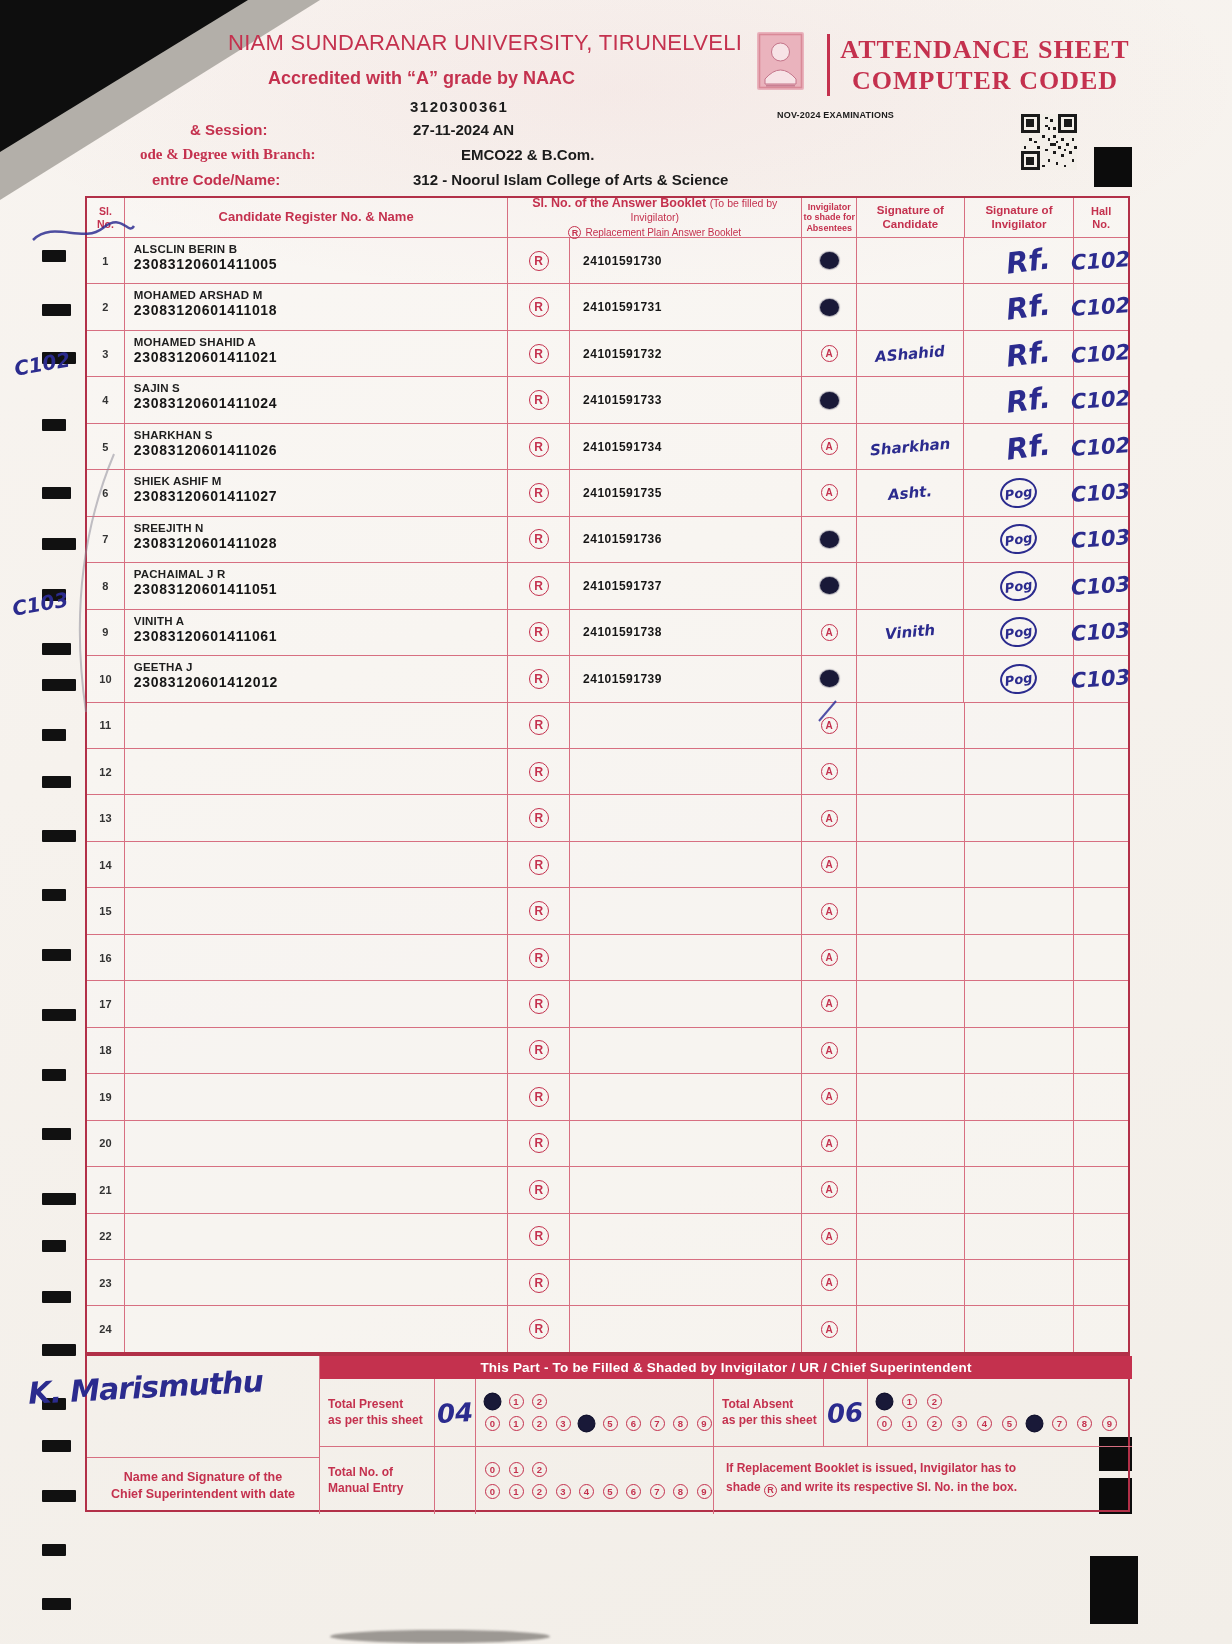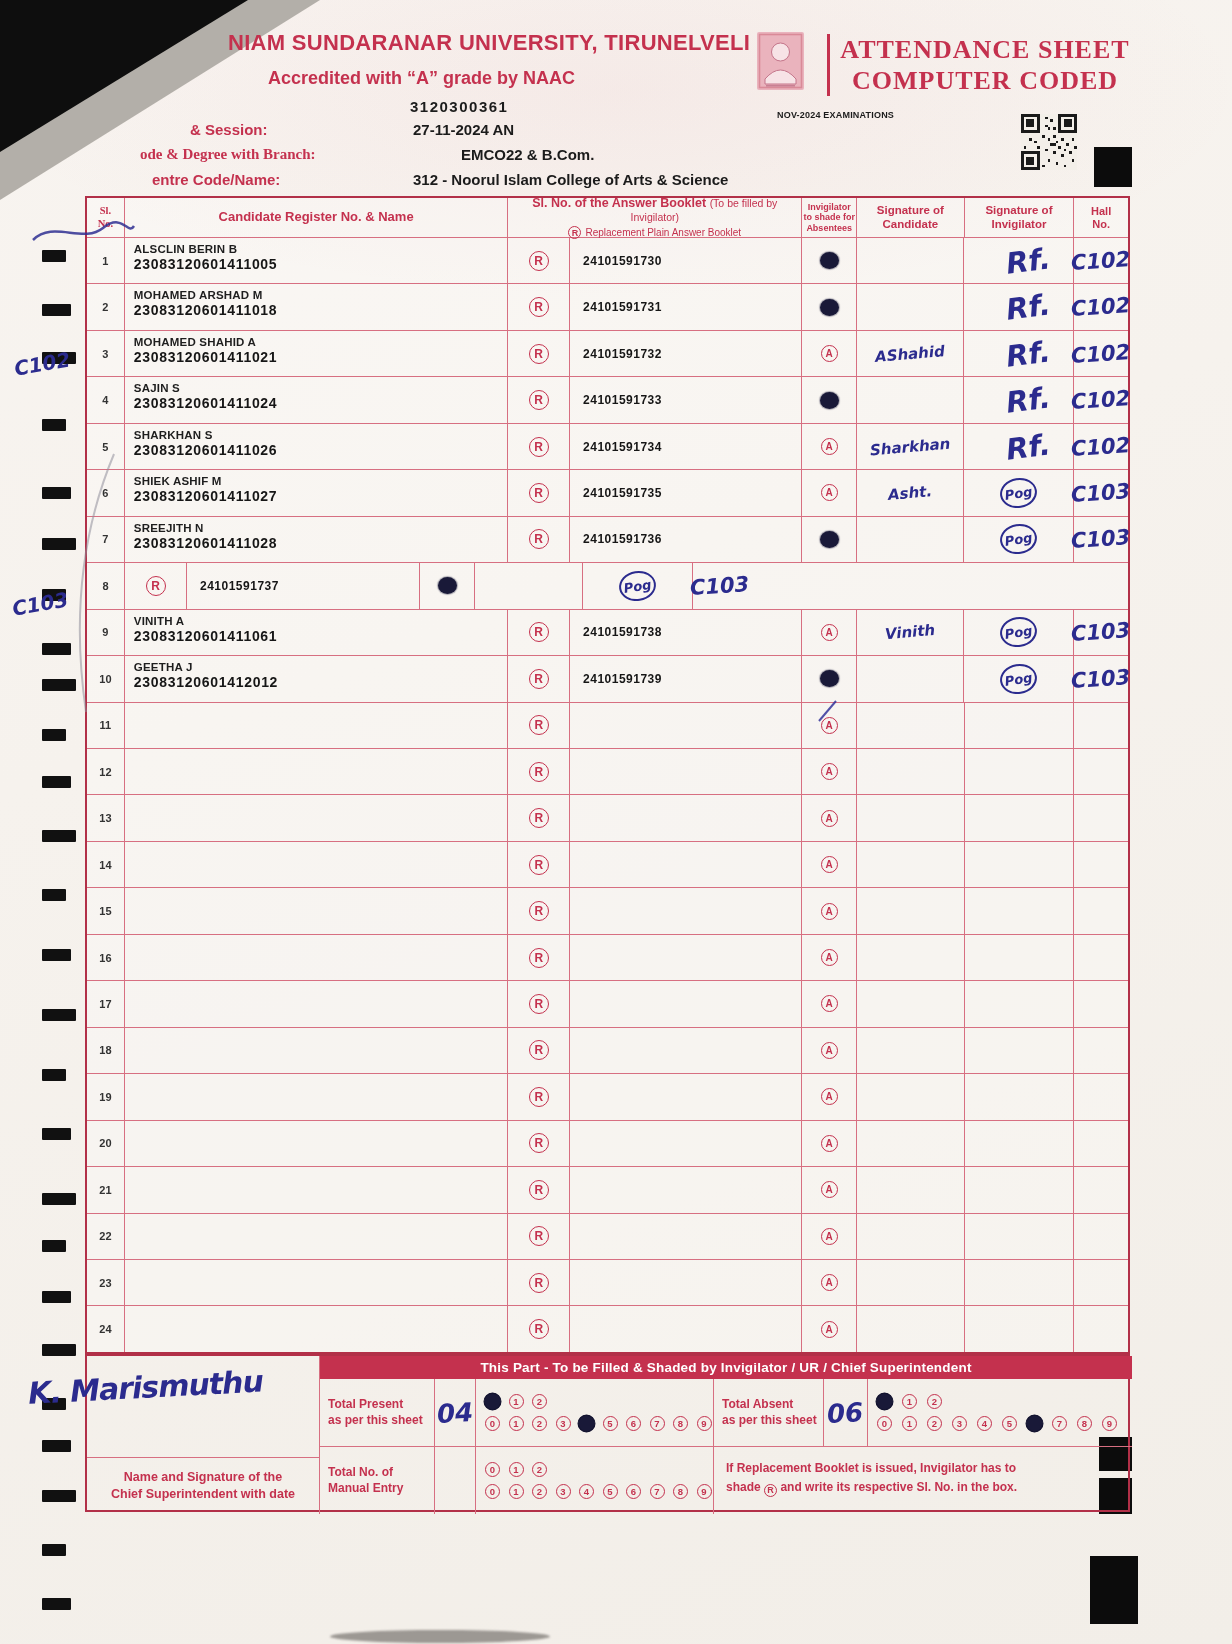--- a/index.html
+++ b/index.html
@@ -14,38 +14,38 @@
   .hand{font-family:"DejaVu Sans",sans-serif;font-style:italic;color:var(--ink-blue,#2b2b8e);}
 
   
   .corner-gray{position:absolute;left:0;top:0;width:320px;height:200px;background:#b3afa9;clip-path:polygon(0 0,100% 0,0 100%);}
   .corner-black{position:absolute;left:0;top:0;width:248px;height:152px;background:#0e0e0e;clip-path:polygon(0 0,100% 0,0 100%);}
   .lmark{position:absolute;left:42px;height:12px;background:#111;border-radius:1px;}
   .rblock{position:absolute;background:#0c0c0c;}
   .bottom-smudge{position:absolute;left:330px;top:1630px;width:220px;height:13px;background:rgba(70,66,62,.5);border-radius:50%;filter:blur(1px);}
 
   
-  .uni-title{left:228px;top:30px;font-size:22px;font-weight:bold;letter-spacing:.3px;white-space:nowrap;}
+  .uni-title{left:228px;top:30px;font-size:22px;font-weight:normal;letter-spacing:.3px;white-space:nowrap;}
   .accreditation{left:268px;top:68px;font-size:18px;font-weight:bold;}
   .serial{left:410px;top:98px;font-size:15px;font-weight:bold;color:#1c1c1c;letter-spacing:1.5px;}
   .hdr-divider{left:827px;top:34px;width:3px;height:62px;background:var(--print-red,#c4314e);}
   .sheet-title{left:836px;top:35px;width:298px;text-align:center;font-family:"Liberation Serif",serif;font-weight:bold;font-size:26px;line-height:1.18;letter-spacing:1px;}
   .exam-label{left:777px;top:110px;font-size:9px;font-weight:bold;color:#1b1b1b;letter-spacing:.2px;}
   .f-label{font-size:15px;font-weight:bold;white-space:nowrap;}
   .f-value{font-size:15px;font-weight:bold;color:#1b1b1b;white-space:nowrap;}
 
   
   .table{left:85px;top:196px;width:1045px;height:1158px;border:2px solid #b23048;background:rgba(255,255,255,.25);}
   .thead{display:flex;height:40px;border-bottom:1.4px solid var(--grid-pink,#d76f81);}
   .th{display:flex;flex-direction:column;align-items:center;justify-content:center;text-align:center;font-weight:bold;color:var(--print-red,#c4314e);border-right:1px solid var(--grid-pink,#d76f81);white-space:pre-line;line-height:1.15;}
   .th:last-child{border-right:none;}
   .c-sl{width:38px;} .c-cand{width:385px;} .c-r{width:62px;} .c-book{width:233px;}
   .c-abs{width:55px;} .c-sigc{width:108px;} .c-sigi{width:110px;} .c-hall{width:54px;}
   .c-bookhdr{width:295px;}
-  .th.c-sl{font-size:10.5px;font-family:Liberation Serif, serif;} .th.c-cand{font-size:13px;} .th.c-abs{font-size:9px;}
+  .th.c-sl{font-size:10.5px;} .th.c-cand{font-size:13px;} .th.c-abs{font-size:9px;}
   .th.c-sigc,.th.c-sigi{font-size:11.5px;} .th.c-hall{font-size:11px;}
   .bh1{font-size:12.5px;} .bh1 .bh-paren{font-weight:normal;font-size:10.5px;}
   .bh2{font-size:10px;font-weight:normal;margin-top:2px;display:flex;align-items:center;gap:4px;}
   .tbody{position:absolute;left:0;right:0;top:40px;bottom:0;display:flex;flex-direction:column;}
   .trow{flex:1;display:flex;border-bottom:1px solid var(--grid-pink,#d76f81);}
   .trow:last-child{border-bottom:none;}
   .td{border-right:1px solid var(--grid-pink,#d76f81);position:relative;display:flex;align-items:center;justify-content:center;overflow:visible;}
   .td:last-child{border-right:none;}
   .td.c-sl{font-size:11px;color:#333;font-weight:bold;}
   .td.c-cand{flex-direction:column;align-items:flex-start;justify-content:flex-start;padding:5px 0 0 9px;}
@@ -369,20 +369,24 @@
     <div class="td c-sigc"></div>
     <div class="td c-sigi">
             <span class="hand sig-round">Pog</span>
           </div>
     <div class="td c-hall">
             <span class="hand hall-no">C103</span>
           </div>
         </div>
         <div class="trow">
     <div class="td c-sl">8</div>
+    <div class="td c-cand">
+      <div class="cname">PACHAIMAL J R</div>
+      <div class="creg">23083120601411051</div>
+    </div>
     <div class="td c-r">
             <span class="rcirc">R</span>
           </div>
     <div class="td c-book">24101591737</div>
     <div class="td c-abs">
             <span class="shadedot"></span>
           </div>
     <div class="td c-sigc"></div>
     <div class="td c-sigi">
             <span class="hand sig-round">Pog</span>

